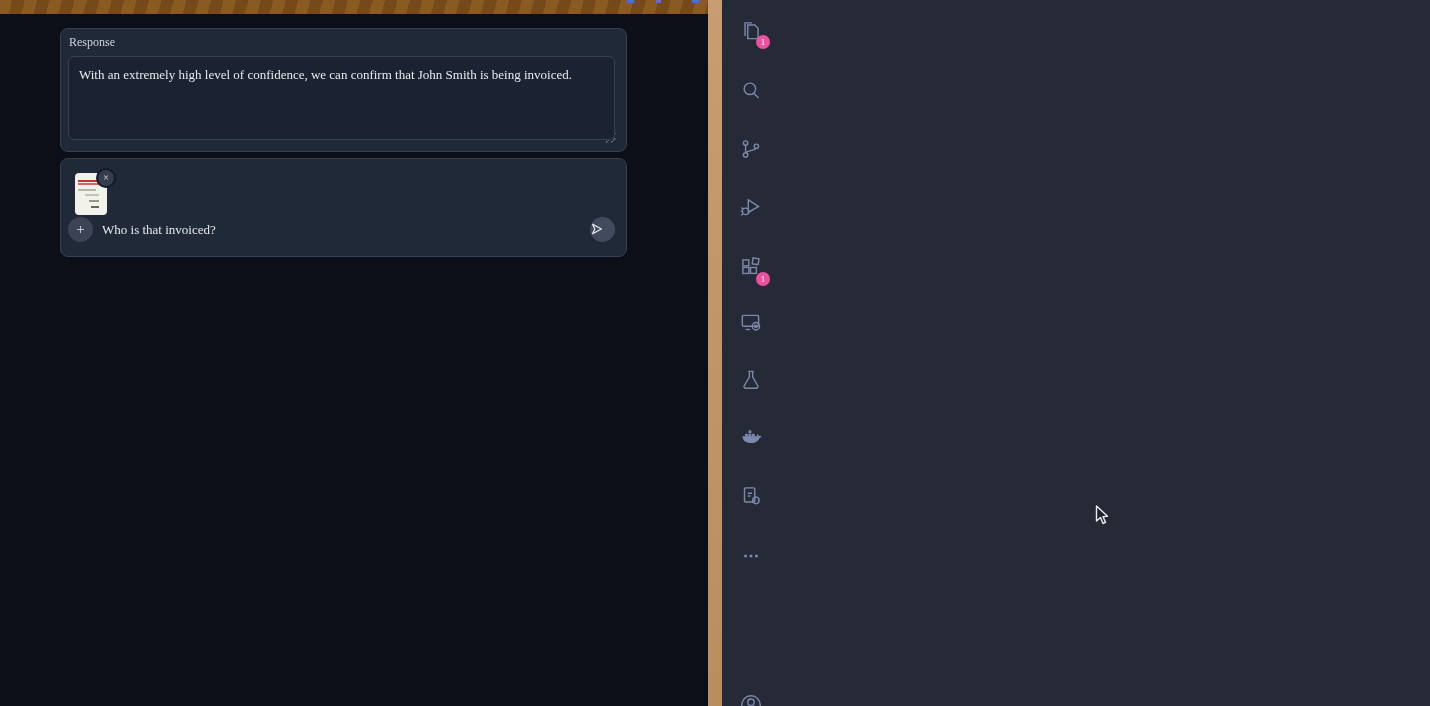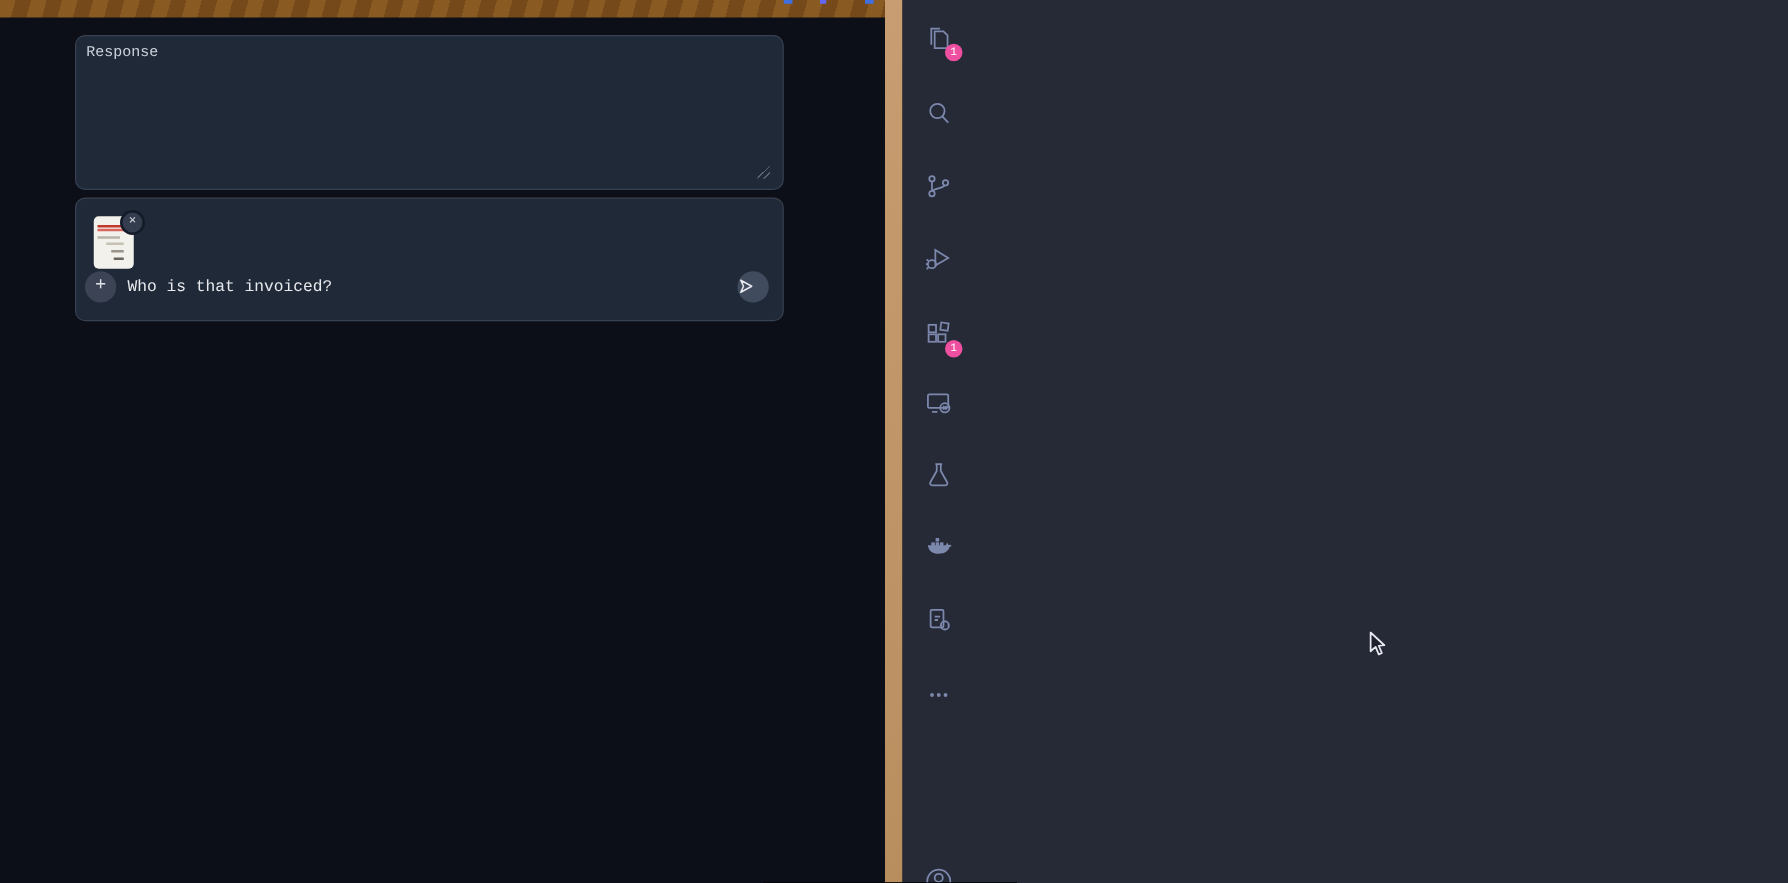--- a/index.html
+++ b/index.html
@@ -1,17 +1,17 @@
 <!DOCTYPE html>
 <html><head>
 <meta charset="utf-8">
 <style>
   html,body{margin:0;padding:0;background:#000;}
   #root{position:relative;width:1430px;height:706px;overflow:hidden;
-        font-family:Liberation Mono, monospace;background:#0c0f17;}
+        font-family:Liberation Serif, serif;background:#0c0f17;}
   .abs{position:absolute;}
 
   
   #left-pane{left:0;top:0;width:708px;height:706px;background:#0c0f17;}
   #top-bar{left:0;top:0;width:708px;height:14px;
     background:repeating-linear-gradient(105deg,#8a5a23 0 12px,#76491b 12px 24px);}
   .speck{top:0;height:3px;background:#3f6fe0;}
   .gblock{background:#1f2937;border:1px solid #374151;border-radius:8px;}
   #resp-label{left:69px;top:35px;font-size:12px;color:#cdd3dc;}
   #resp-area{left:68px;top:56px;width:547px;height:84px;background:#1b2332;
@@ -51,20 +51,23 @@
     <div id="top-bar" class="abs">
       <div class="speck abs" style="left:627px;width:7px;"></div>
       <div class="speck abs" style="left:656px;width:5px;background:#6366f1;"></div>
       <div class="speck abs" style="left:692px;width:7px;"></div>
     </div>
 
     <div class="gblock abs" style="left:60px;top:28px;width:565px;height:122px;">
       <div id="resize-h" class="abs" style="right:10px;bottom:8px;"></div>
     </div>
     <div id="resp-label" class="abs">Response</div>
+    <div id="resp-area" class="abs">
+      <span>With an extremely high level of confidence, we can confirm that John Smith is being invoiced.</span>
+    </div>
 
     <div class="gblock abs" style="left:60px;top:158px;width:565px;height:97px;"></div>
     <div id="thumb" class="abs">
       <div class="tline abs" style="top:7px;width:24px;background:#c0392b;"></div>
       <div class="tline abs" style="top:10px;width:24px;background:#d96459;"></div>
       <div class="tline abs" style="top:16px;width:18px;background:#b9b4a8;"></div>
       <div class="tline abs" style="top:21px;left:10px;width:14px;background:#c6c1b5;"></div>
       <div class="tline abs" style="top:27px;left:14px;width:10px;background:#9a948a;"></div>
       <div class="tline abs" style="top:33px;left:16px;width:8px;height:2px;background:#6b655c;"></div>
     </div>

